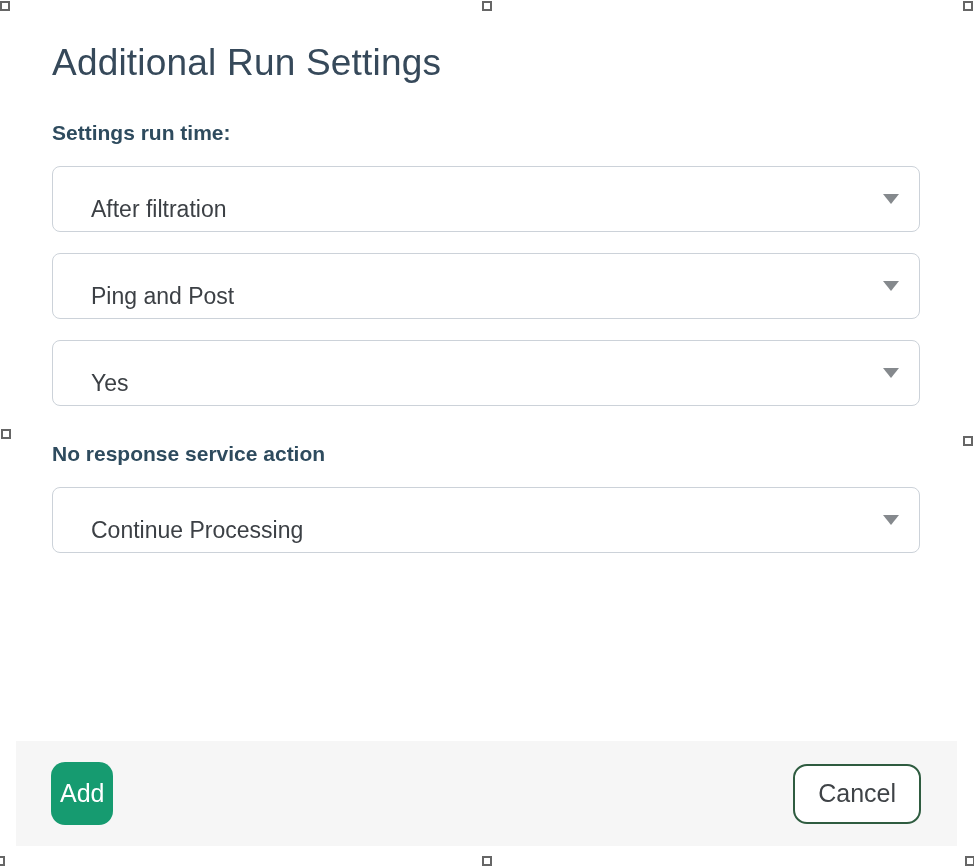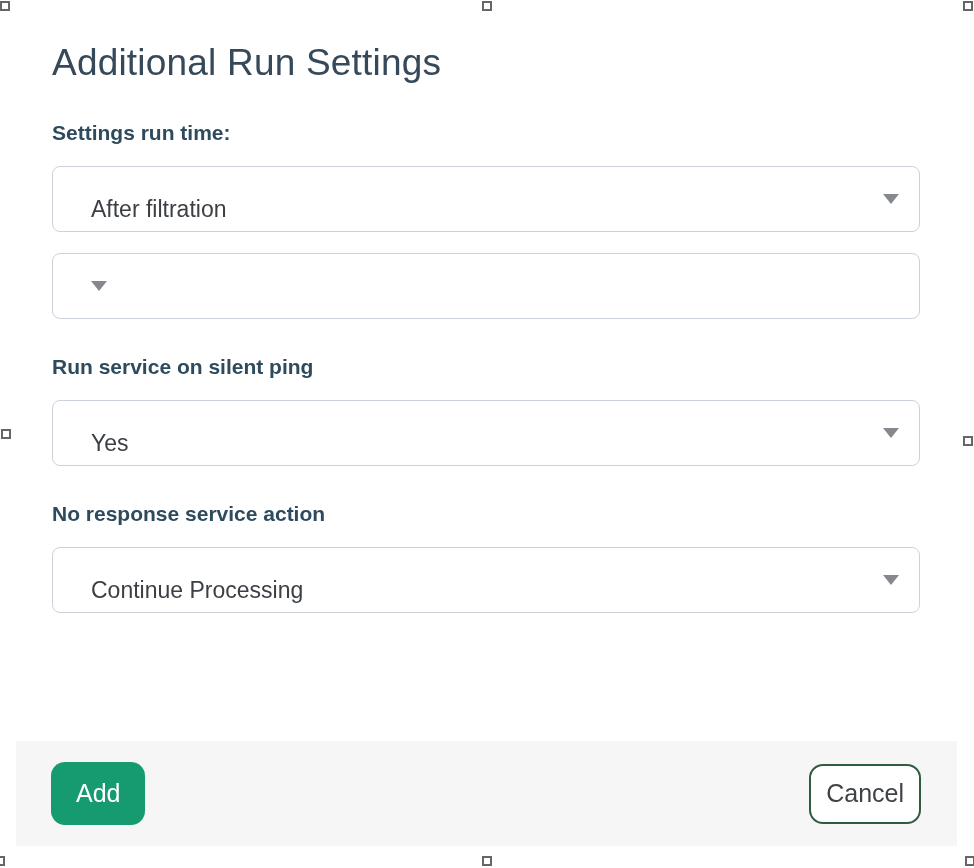--- a/index.html
+++ b/index.html
@@ -74,34 +74,34 @@
     height: 105px;
     background: #f6f6f6;
     display: flex;
     align-items: center;
     justify-content: space-between;
     padding: 0 36px 0 35px;
   }
 
   .add-button {
     height: 63px;
-    padding: 0 25px;
+    padding: 0 9px;
     background: #169b70;
     border: none;
     border-radius: 14px;
     color: #ffffff;
     font-family: "Liberation Sans", sans-serif;
     font-size: 25px;
     font-weight: 500;
     cursor: pointer;
   }
 
   .cancel-button {
     height: 60px;
-    padding: 0 15px;
+    padding: 0 23px;
     background: #ffffff;
     border: 2px solid #2f5c40;
     border-radius: 14px;
     color: #3f4347;
     font-family: "Liberation Sans", sans-serif;
     font-size: 25px;
     font-weight: 400;
     cursor: pointer;
   }
 
@@ -128,24 +128,24 @@
 
   <h1 class="dialog-title">Additional Run Settings</h1>
 
   <div class="field-label">Settings run time:</div>
   <div class="select-box">
     <span class="select-value">After filtration</span>
     <span class="caret-down"></span>
   </div>
 
   <div class="select-box">
+    <span class="select-value">Ping and Post</span>
     <span class="caret-down"></span>
   </div>
 
-  <div class="field-label">Run service on silent ping</div>
   <div class="select-box">
     <span class="select-value">Yes</span>
     <span class="caret-down"></span>
   </div>
 
   <div class="field-label">No response service action</div>
   <div class="select-box">
     <span class="select-value">Continue Processing</span>
     <span class="caret-down"></span>
   </div>

